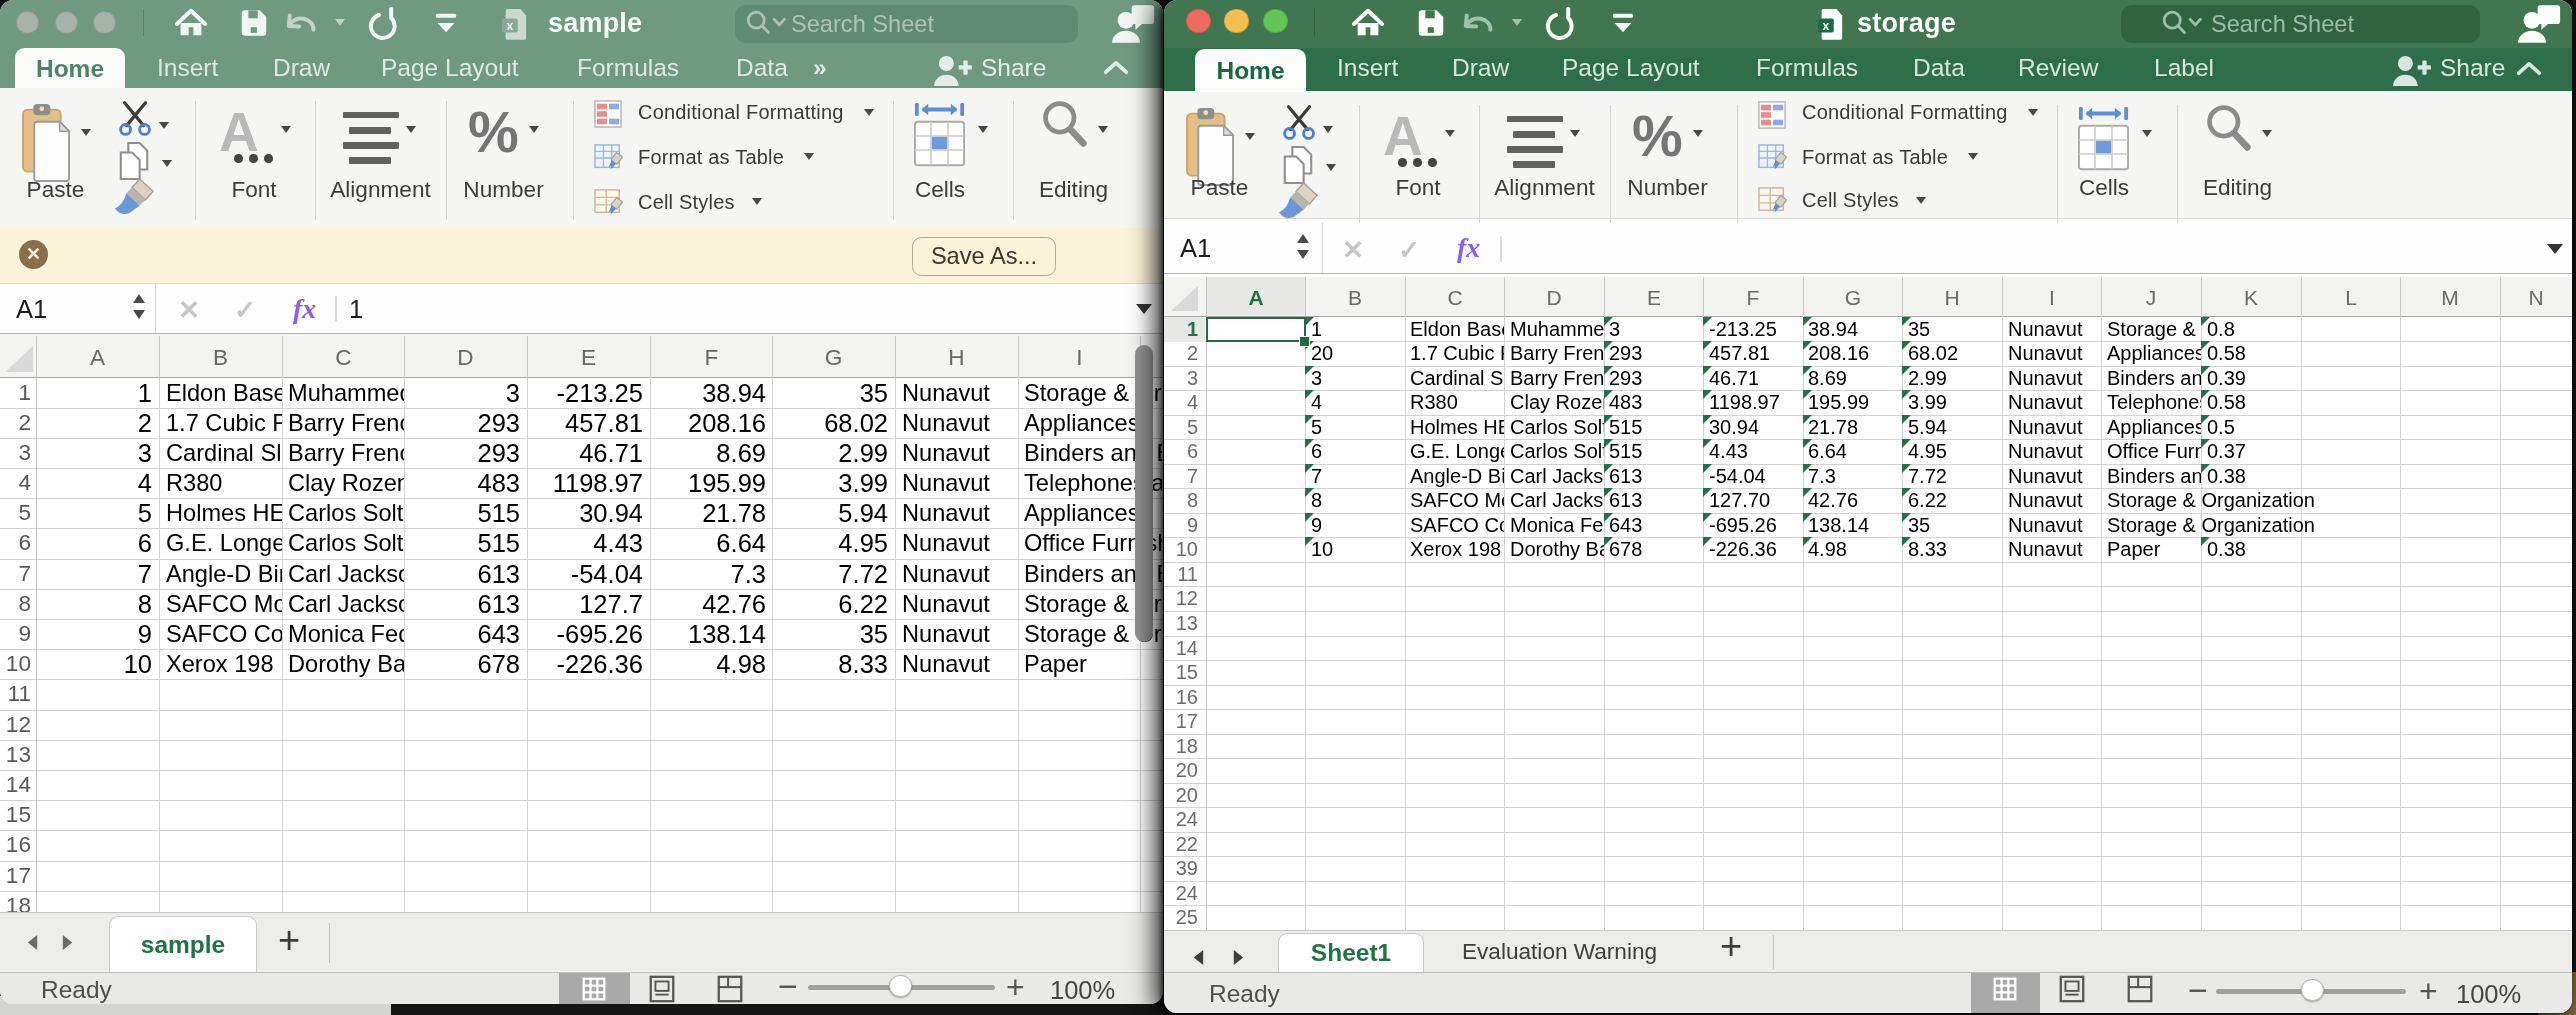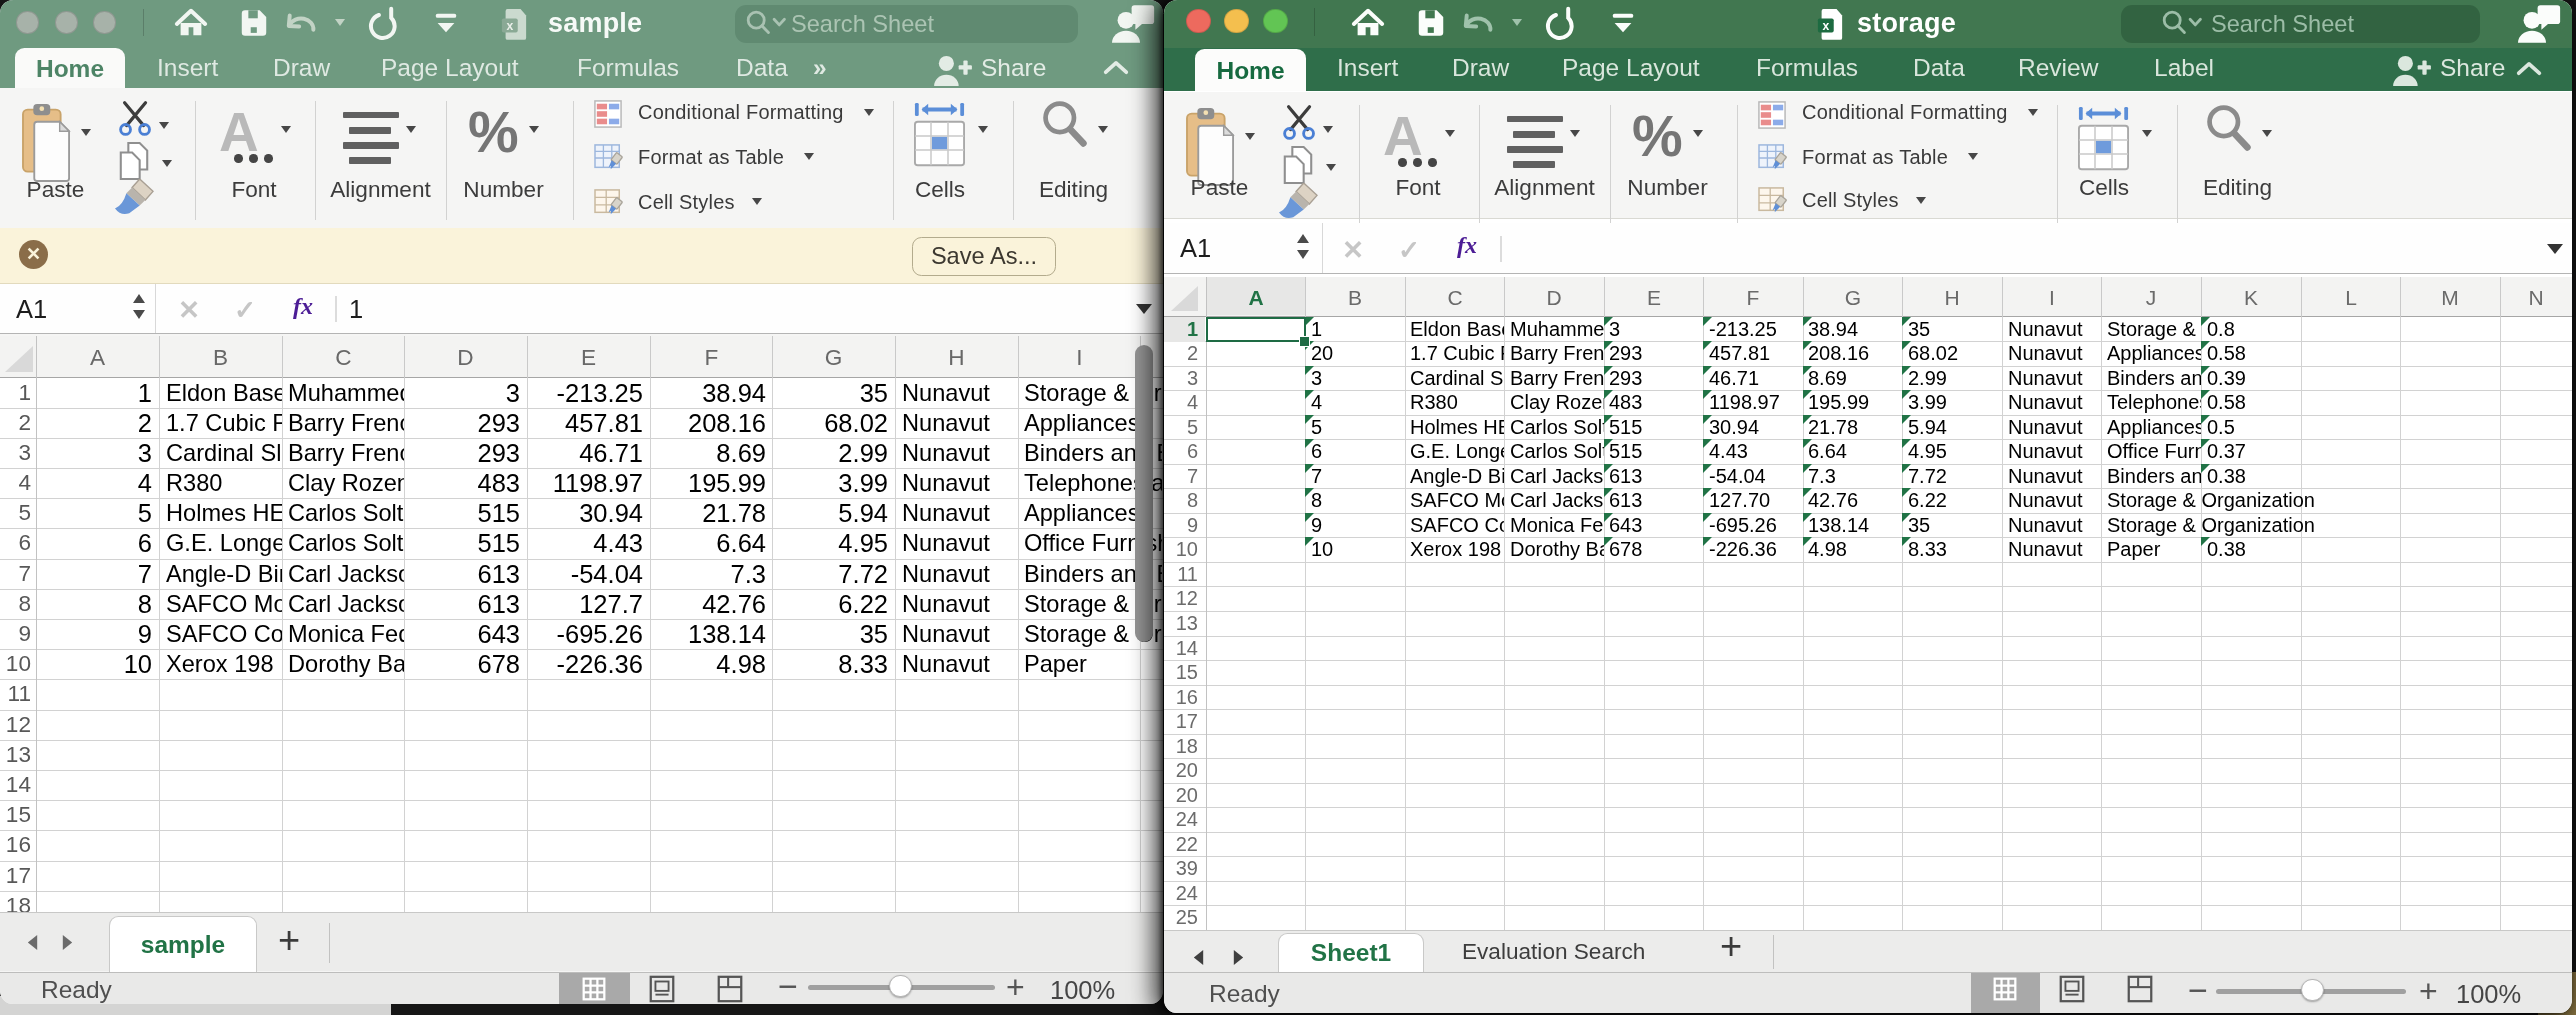--- a/index.html
+++ b/index.html
@@ -46,21 +46,21 @@
 #warn span{position:absolute;left:278px;top:0;height:55px;line-height:55px;font-size:22px;color:#2e2e2e}
 #warn .btn{position:absolute;left:912px;top:9.4px;width:144px;height:39px;border:1.9px solid #b3ab8d;
   border-radius:9.4px;font-size:23.6px;color:#3c3830;text-align:center;line-height:36px}
 
 .fbar{position:absolute;left:0;right:0;background:#fefefe}
 #wl .fbar{top:284px;height:50px;border-bottom:1.9px solid #b4b4b4}
 .nbox{position:absolute;left:0;top:0;bottom:0;border-right:1.9px solid #d8d8d8}
 .a1{position:absolute;left:16px;font-size:25.5px;color:#1d1d1d}
 .stup{position:absolute;width:0;height:0;border-left:6.6px solid transparent;border-right:6.6px solid transparent;border-bottom:9.4px solid #4a4a4a}
 .stdn{position:absolute;width:0;height:0;border-left:6.6px solid transparent;border-right:6.6px solid transparent;border-top:9.4px solid #4a4a4a}
-.fx{position:absolute;font-family:"Liberation Serif",serif;font-style:italic;font-weight:bold;font-size:24px;color:#4c1d95}
+.fx{position:absolute;font-family:"Liberation Serif",serif;font-style:italic;font-weight:bold;font-size:28px;color:#8b5cf6}
 .xgl{position:absolute;font-size:26.4px;color:#c6c6c6;font-weight:bold}
 .fdiv{position:absolute;width:1.9px;background:#dcdcdc}
 .fdd{position:absolute;width:0;height:0;border-left:8.5px solid transparent;border-right:8.5px solid transparent;border-top:10.4px solid #333}
 
 .grid{position:absolute;left:0;right:0;background:#fff}
 
 #lgrid{top:336px;height:577px}
 .lchead{position:absolute;left:0;top:0;right:0;height:42px;background:#f3f3f2;border-bottom:1.9px solid #a6a6a6}
 .lcorner{position:absolute;left:4.7px;top:10.4px;width:0;height:0;border-bottom:26.4px solid #d9d9d9;border-left:28px solid transparent}
 .lhv{position:absolute;top:0;height:42px;width:0.9px;background:#c9c9c9}
@@ -946,21 +946,21 @@
       <div class="rhandle" style="left:135px;top:59px"></div>
     </div>
   <div class="shbar">
     <svg class="abs" style="left:27px;top:17px" width="15" height="19" viewBox="0 0 16 20">
         <path d="M13 2 L3 10 L13 18 Z" fill="#3f3f3f"></path>
       </svg>
       <svg class="abs" style="left:67px;top:17px" width="15" height="19" viewBox="0 0 16 20">
         <path d="M3 2 L13 10 L3 18 Z" fill="#3f3f3f"></path>
       </svg>
     <div class="shtab" style="left:114px;top:1.9px;width:146px;height:40px;line-height:38px">Sheet1</div>
-    <div class="shtxt" style="left:298px;top:7.5px;font-size:22.6px">Evaluation Search</div>
+    <div class="shtxt" style="left:298px;top:7.5px;font-size:22.6px">Evaluation Warning</div>
     <div class="shplus" style="left:556px;top:-5.7px">+</div>
     <div class="shdiv" style="left:609px;top:3.8px;height:34px"></div>
   </div>
   <div class="stbar">
     <div class="ready" style="left:45px;top:6.6px">Ready</div>
     <div class="vbtn sel" style="left:807px;width:69px">
         <svg class="abs" style="left:19.3px;top:0.9px" width="30" height="30" viewBox="0 0 32 32">
           <rect x="5" y="5" width="22" height="22" fill="none" stroke="#ffffff" stroke-width="2.4"></rect>
           <path d="M5 12.3 H27 M5 19.6 H27 M12.3 5 V27 M19.6 5 V27" stroke="#ffffff" stroke-width="2.4"></path>
         </svg>

